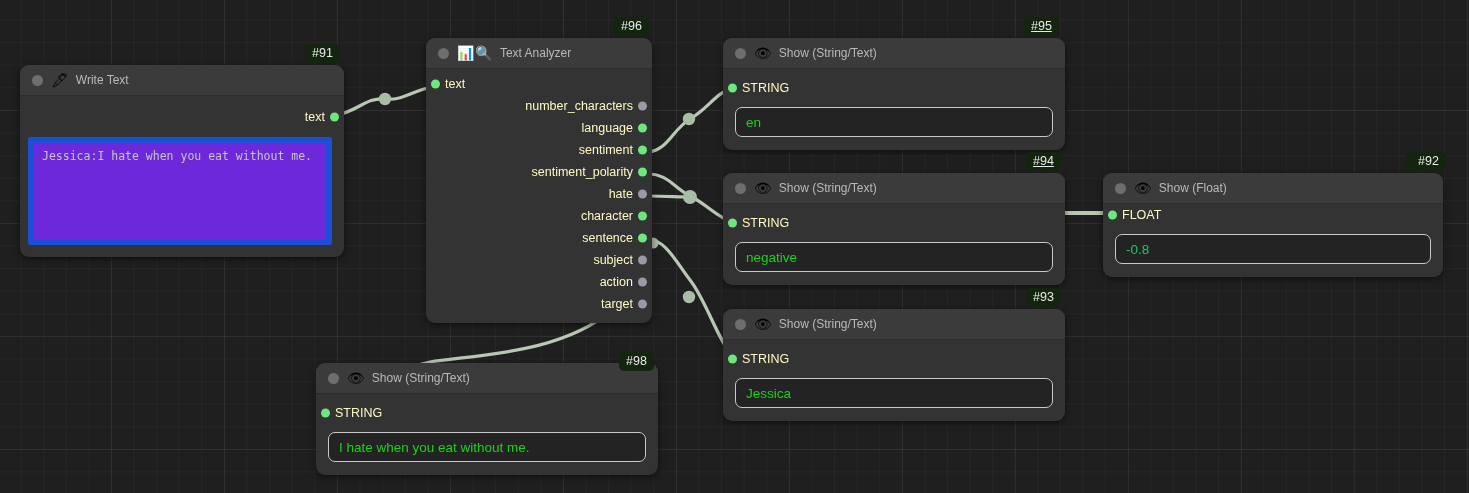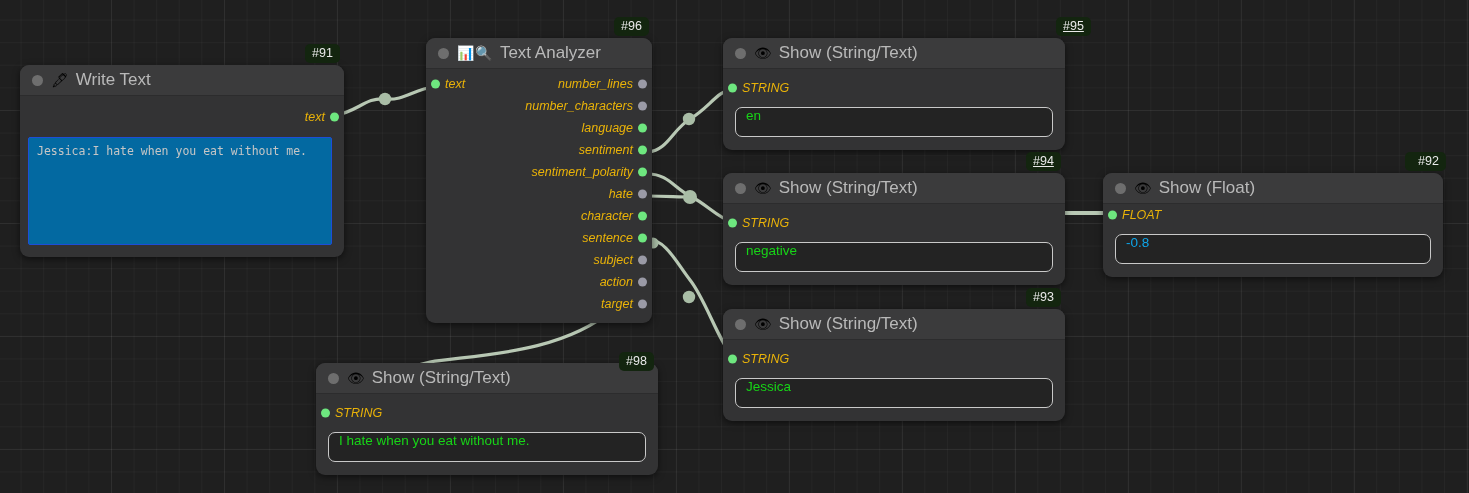--- a/index.html
+++ b/index.html
@@ -33,55 +33,55 @@
     height:30px;padding:0 12px;
     background:#3b3b3c;
     border-bottom:1px solid #2c2c2d;
   }
   .collapse-dot{
     width:11px;height:11px;border-radius:50%;
     background:#6e6e6e;flex:none;
   }
   .node-emoji{font-size:14px;line-height:1;flex:none;letter-spacing:-1px;}
   .node-title{
-    font-size:17px;color:#b9b9b9;white-space:nowrap;
+    font-size:12px;color:#b9b9b9;white-space:nowrap;
   }
   .node-body{padding:0;}
 
   
   .port-row{
     position:relative;height:22px;display:flex;align-items:center;
   }
   .port-row.out{justify-content:flex-end;padding-right:19px;}
   .port-row.in{justify-content:flex-start;padding-left:19px;}
-  .port-label{font-size:12.5px;color:#eab308;white-space:nowrap;font-style:italic;}
+  .port-label{font-size:12.5px;color:#fef9c3;white-space:nowrap;}
   .port-dot{
     position:absolute;width:9px;height:9px;border-radius:50%;
     top:50%;transform:translateY(-50%);
   }
   .port-dot.right{right:5px;}
   .port-dot.left{left:5px;}
   .port-dot.on{background:#6ee77f;}
   .port-dot.off{background:#9a9aa6;}
 
   
   .value-box{
     margin:8px 12px 13px 12px;
     height:30px;border:1px solid #c9c9c9;border-radius:7px;
-    background:#232323;display:flex;
+    background:#232323;display:flex;align-items:center;
     padding:0 10px;box-sizing:border-box;
   }
   .value-text{font-size:13.5px;color:#17d417;white-space:nowrap;overflow:hidden;}
-  .value-text.float{color:#0ea5e9;}
+  .value-text.float{color:#22c55e;}
 
   
   .textarea-box{
     margin:9px 12px 12px 8px;
-    background:#0369a1;
-    border:1px solid #1d4ed8;
+    background:#6d28d9;
+    border:6px solid #1d4ed8;
     border-radius:2px;
     padding:6px 8px;
     box-sizing:border-box;
     height:108px;
   }
   .textarea-text{
     font-family:"DejaVu Sans Mono","Liberation Mono",monospace;
     font-size:11.5px;color:#c6c6c6;white-space:pre-wrap;line-height:1.35;
   }
 
@@ -101,21 +101,21 @@
   #node-write-text{left:20px;top:65px;width:324px;}
   #node-text-analyzer{left:426px;top:38px;width:226px;}
   #node-show-en{left:723px;top:38px;width:342px;}
   #node-show-negative{left:723px;top:173px;width:342px;}
   #node-show-jessica{left:723px;top:309px;width:342px;}
   #node-show-float{left:1103px;top:173px;width:340px;}
   #node-show-sentence{left:316px;top:363px;width:342px;}
 
   #badge-91{left:305px;top:44px;}
   #badge-96{left:614px;top:17px;}
-  #badge-95{left:1056px;top:17px;text-decoration:underline;}
+  #badge-95{left:1024px;top:17px;text-decoration:underline;}
   #badge-94{left:1026px;top:152px;text-decoration:underline;}
   #badge-93{left:1026px;top:288px;}
   #badge-92{left:1405px;top:152px;padding-left:13px;}
   #badge-98{left:619px;top:352px;}
 
   .ta-body{padding-top:4px;padding-bottom:8px;}
 </style>
 </head>
 <body>
 
@@ -180,24 +180,20 @@
       <span class="node-emoji" style="margin-left:-6px">🔍</span>
       <span class="node-title">Text Analyzer</span>
     </div>
     <div class="node-body ta-body">
 
       <div class="port-row in">
         <span class="port-dot left on"></span>
         <span class="port-label">text</span>
       </div>
 
-      <div class="port-row out" style="margin-top:-22px">
-        <span class="port-label">number_lines</span>
-        <span class="port-dot right off"></span>
-      </div>
       <div class="port-row out">
         <span class="port-label">number_characters</span>
         <span class="port-dot right off"></span>
       </div>
       <div class="port-row out">
         <span class="port-label">language</span>
         <span class="port-dot right on"></span>
       </div>
       <div class="port-row out">
         <span class="port-label">sentiment</span>

